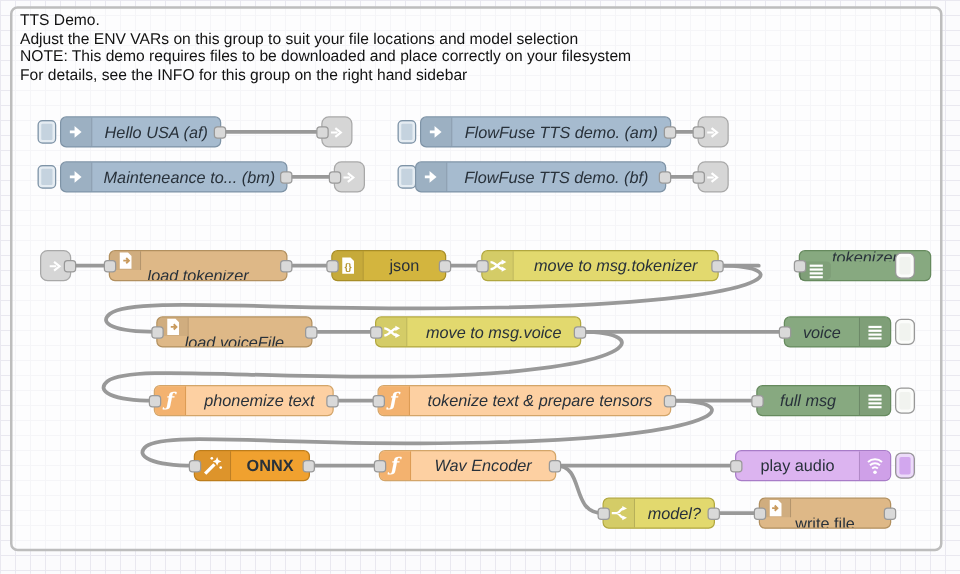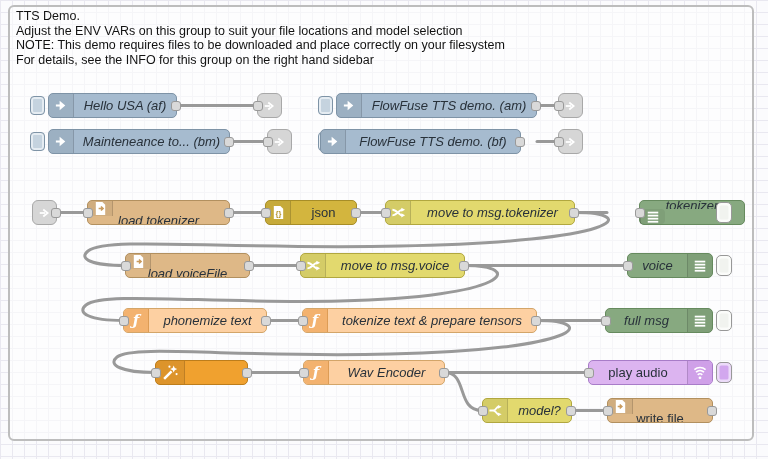--- a/index.html
+++ b/index.html
@@ -151,21 +151,21 @@
 </div>
 <div class="node linknode" style="left:558px;top:93px;">
   <svg width="14" height="14" viewBox="0 0 16 16">
       <path d="M2 8 h6" stroke="#fff" stroke-width="2"></path>
       <path d="M6 4 l5 4 -5 4" fill="none" stroke="#fff" stroke-width="2"></path>
     </svg>
   <div class="port in"></div>
 </div>
 
 <div class="inject-btn" style="left:318px;top:132px;"></div>
-<div class="node inject" style="left:320px;top:129px;width:201px;">
+<div class="node inject" style="left:332px;top:129px;width:201px;">
   <div class="icon-box">
     <svg width="15" height="15" viewBox="0 0 16 16">
         <path d="M2 8 h5" stroke="#fff" stroke-width="2.2"></path>
         <path d="M6 3 L12 8 L6 13 Z" fill="#fff"></path>
       </svg>
   </div>
   <div class="label lbl-i">FlowFuse TTS demo. (bf)</div>
   <div class="port out"></div>
 </div>
 <div class="node linknode" style="left:558px;top:129px;">
@@ -314,20 +314,21 @@
 
 <div class="node onnxnode" style="left:155px;top:360px;width:93px;">
   <div class="icon-box">
     <svg width="17" height="17" viewBox="0 0 16 16">
         <path d="M2 14 L9 7" stroke="#fff" stroke-width="2.4"></path>
         <path d="M11 1.5 l1 2.3 2.3 1 -2.3 1 -1 2.3 -1 -2.3 -2.3 -1 2.3 -1 z" fill="#fff"></path>
         <circle cx="13.7" cy="9.5" r="1" fill="#fff"></circle>
         <circle cx="7" cy="2.5" r="1" fill="#fff"></circle>
       </svg>
   </div>
+  <div class="label onnx-label">ONNX</div>
   <div class="port in"></div>
   <div class="port out"></div>
 </div>
 
 <div class="node funcnode" style="left:303px;top:360px;width:142px;">
   <div class="icon-box">
       <span class="fx">ƒ</span>
     </div>
   <div class="label lbl-i">Wav Encoder</div>
   <div class="port in"></div>

